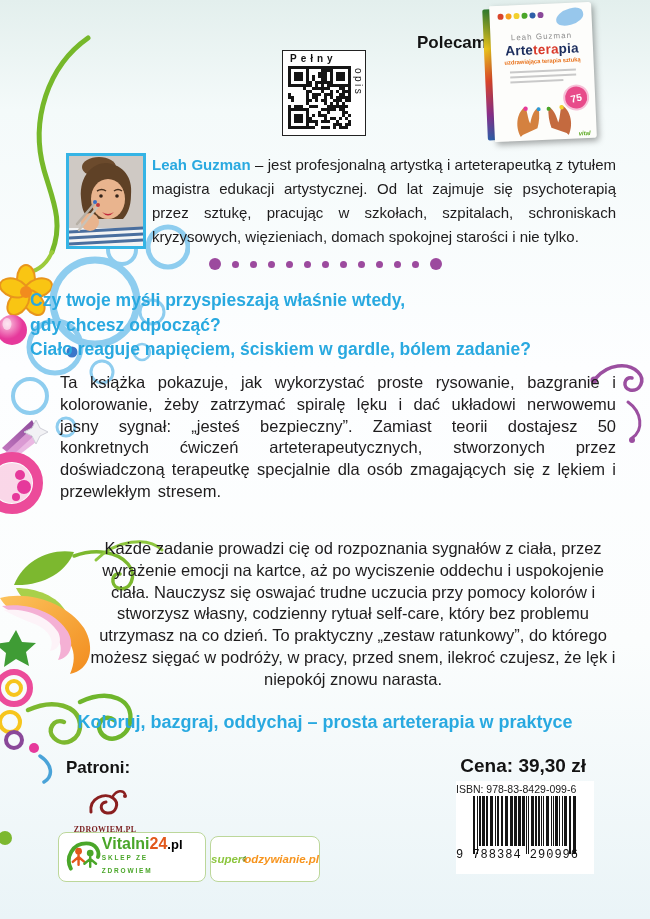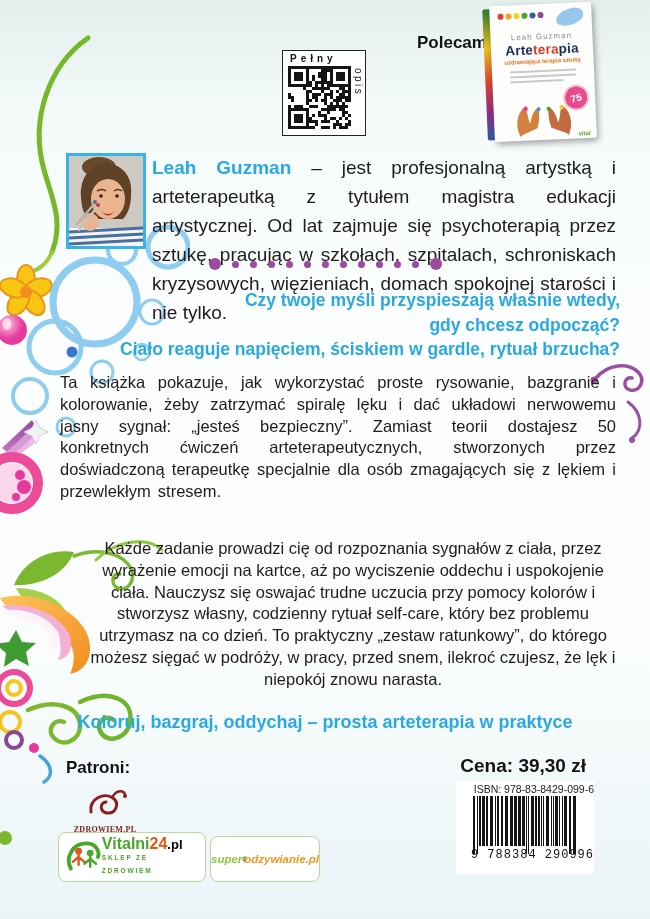--- a/index.html
+++ b/index.html
@@ -32,36 +32,36 @@
   .book-title .t2{color:#d93a2b;}
   .book-subtitle{position:absolute;top:54px;width:100%;text-align:center;font-size:5.8px;font-weight:bold;color:#e8711a;}
   .book-lines{position:absolute;top:66px;left:18px;right:18px;}
   .book-lines i{display:block;height:2px;background:#c9c9c9;margin-bottom:3px;}
   .book-badge{position:absolute;right:8px;top:84px;width:22px;height:22px;border-radius:50%;background:#e84b8a;color:#fff;
     font-size:10px;font-weight:bold;display:flex;align-items:center;justify-content:center;transform:rotate(-10deg);box-shadow:0 0 0 2px #f7c1d8;}
   .book-hands{position:absolute;left:12px;bottom:4px;}
   .book-mark{position:absolute;right:6px;bottom:2px;font-size:6px;font-style:italic;font-weight:bold;color:#5ba821;}
   
   .photo{position:absolute;left:66px;top:153px;width:74px;height:90px;border:3px solid #35b4e5;background:#cfc9c4;}
-  .bio{position:absolute;left:152px;top:153px;width:464px;font-size:19px;line-height:29px;text-align:justify;color:#1e1c1d;}
+  .bio{position:absolute;left:152px;top:153px;width:464px;font-size:15px;line-height:24px;text-align:justify;color:#1e1c1d;}
   .bio-name{color:#29a9e0;font-weight:bold;}
   
   .dots{position:absolute;left:0;top:258px;width:100%;display:flex;justify-content:center;align-items:center;gap:11px;}
   .dots .dot{width:7px;height:7px;border-radius:50%;display:block;}
   .dots .dot-big{width:12px;height:12px;}
   
-  .question{position:absolute;left:30px;top:288px;width:590px;text-align:right;color:#29a9e0;font-weight:bold;font-size:17.5px;line-height:24.5px;}
+  .question{position:absolute;left:30px;top:288px;width:590px;text-align:left;color:#29a9e0;font-weight:bold;font-size:17.5px;line-height:24.5px;}
   
   .para1{position:absolute;left:60px;top:372px;width:556px;font-size:16.5px;line-height:21.8px;text-align:justify;word-spacing:2.5px;}
   .para2{position:absolute;left:90px;top:538px;width:526px;font-size:16.5px;line-height:21.8px;text-align:center;}
   .slogan{position:absolute;left:30px;top:712px;width:590px;text-align:center;color:#29a9e0;font-weight:bold;font-size:18px;}
   
   .patroni{position:absolute;left:66px;top:758px;font-size:17px;font-weight:bold;color:#131313;}
   .price{position:absolute;right:64px;top:755px;font-size:19px;font-weight:bold;color:#131313;}
-  .barcode-box{position:absolute;left:456px;top:781px;width:138px;height:93px;background:#fff;text-align:right;}
+  .barcode-box{position:absolute;left:456px;top:781px;width:138px;height:93px;background:#fff;text-align:left;}
   .isbn{font-size:10.5px;color:#222;padding-top:2px;}
   .barcode-bars{display:flex;justify-content:center;align-items:flex-start;height:60px;margin-top:1px;}
   .barcode-bars b{display:block;height:50px;background:#151515;}
   .barcode-bars b.guard{height:58px;}
   .barcode-digits{font-family:"Liberation Mono",monospace;font-size:12px;letter-spacing:1px;color:#111;margin-top:-8px;}
   .sztukater{position:absolute;left:70px;top:786px;width:70px;text-align:center;}
   .sztukater-label{font-family:"Liberation Serif",serif;font-size:8px;font-weight:bold;color:#7a1f1f;letter-spacing:.3px;margin-top:1px;}
   .vitalni-box{position:absolute;left:58px;top:832px;width:148px;height:50px;background:#fff;border:1.5px solid #bcd79a;border-radius:8px;box-sizing:border-box;display:flex;align-items:center;padding:2px 6px;}
   .vitalni-text{line-height:13px;}
   .vitalni-name{font-size:16px;font-weight:bold;color:#4aa629;}
@@ -692,21 +692,21 @@
       <span class="dot" style="background: rgb(156, 74, 158);"></span>
       <span class="dot" style="background: rgb(156, 74, 158);"></span>
       <span class="dot" style="background: rgb(156, 74, 158);"></span>
       <span class="dot" style="background: rgb(156, 74, 158);"></span>
       <span class="dot dot-big" style="background: rgb(156, 74, 158);"></span>
     </div>
 
   <div class="question">
     <div>Czy twoje myśli przyspieszają właśnie wtedy,</div>
     <div>gdy chcesz odpocząć?</div>
-    <div>Ciało reaguje napięciem, ściskiem w gardle, rytuał brzucha?</div>
+    <div>Ciało reaguje napięciem, ściskiem w gardle, bólem zadanie?</div>
   </div>
 
   <div class="para1">Ta książka pokazuje, jak wykorzystać proste rysowanie, bazgranie i kolorowanie, żeby zatrzymać spiralę lęku i dać układowi nerwowemu jasny sygnał: „jesteś bezpieczny”. Zamiast teorii dostajesz 50 konkretnych ćwiczeń arteterapeutycznych, stworzonych przez doświadczoną terapeutkę specjalnie dla osób zmagających się z lękiem i przewlekłym stresem.</div>
   <div class="para2">Każde zadanie prowadzi cię od rozpoznania sygnałów z ciała, przez wyrażenie emocji na kartce, aż po wyciszenie oddechu i uspokojenie ciała. Nauczysz się oswajać trudne uczucia przy pomocy kolorów i stworzysz własny, codzienny rytuał self-care, który bez problemu utrzymasz na co dzień. To praktyczny „zestaw ratunkowy”, do którego możesz sięgać w podróży, w pracy, przed snem, ilekroć czujesz, że lęk i niepokój znowu narasta.</div>
 
   <div class="slogan">Koloruj, bazgraj, oddychaj – prosta arteterapia w praktyce</div>
 
   <div class="patroni">Patroni:</div>
   <div class="price">Cena: 39,30 zł</div>
 

